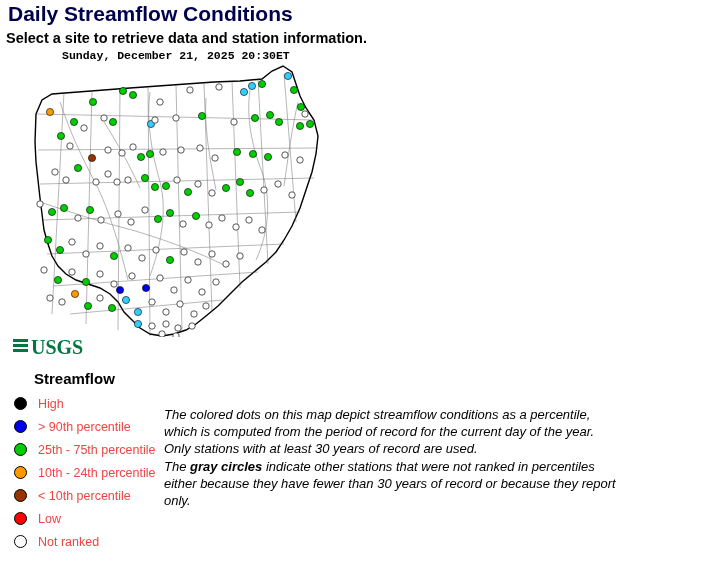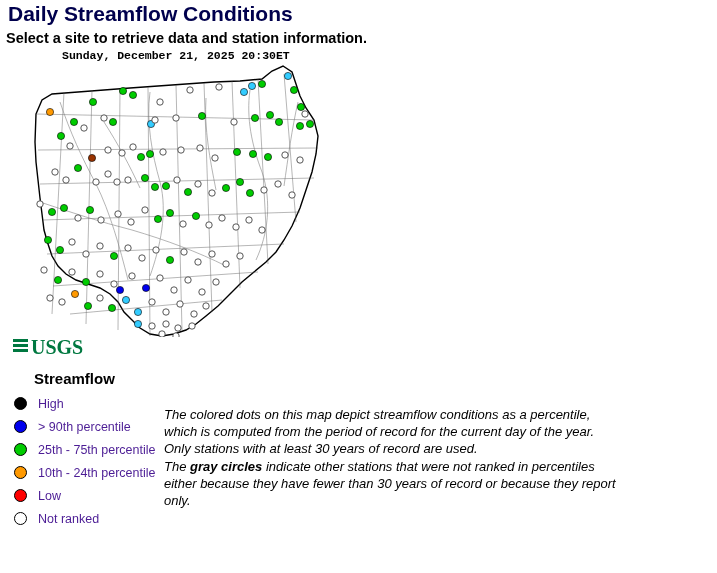--- a/index.html
+++ b/index.html
@@ -89,21 +89,21 @@
     height: 13px;
     border-radius: 50%;
     margin-left: 6px;
     margin-right: 11px;
     border: 1px solid #000000;
     box-sizing: border-box;
     flex: 0 0 auto;
   }
   .legend-label {
     font-size: 12.5px;
-    color: #4c1d95;
+    color: #ef4444;
     white-space: nowrap;
   }
 
   
   #description {
     position: absolute;
     left: 164px;
     top: 406px;
     width: 530px;
     font-size: 13px;
@@ -322,20 +322,24 @@
     </div>
     <div class="legend-row">
       <span class="legend-swatch" style="background: rgb(0, 204, 0); border-color: rgb(0, 0, 0);"></span>
       <span class="legend-label">25th - 75th percentile</span>
     </div>
     <div class="legend-row">
       <span class="legend-swatch" style="background: rgb(255, 153, 0); border-color: rgb(0, 0, 0);"></span>
       <span class="legend-label">10th - 24th percentile</span>
     </div>
     <div class="legend-row">
+      <span class="legend-swatch" style="background: rgb(153, 51, 0); border-color: rgb(0, 0, 0);"></span>
+      <span class="legend-label">&lt; 10th percentile</span>
+    </div>
+    <div class="legend-row">
       <span class="legend-swatch" style="background: rgb(255, 0, 0); border-color: rgb(0, 0, 0);"></span>
       <span class="legend-label">Low</span>
     </div>
     <div class="legend-row">
       <span class="legend-swatch" style="background: rgb(255, 255, 255); border-color: rgb(0, 0, 0);"></span>
       <span class="legend-label">Not ranked</span>
     </div>
   </div>
 
 <div id="description">

